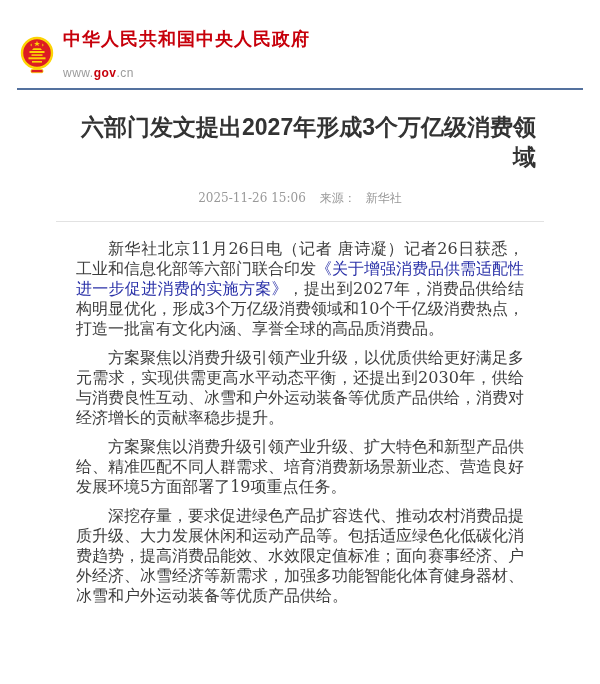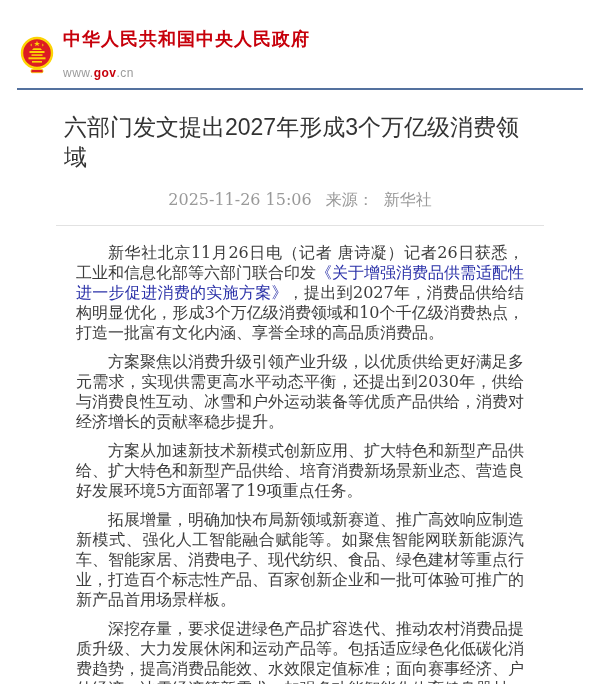--- a/index.html
+++ b/index.html
@@ -32,29 +32,29 @@
   }
   .site-url .gov { color:#c7000b; font-weight:bold; }
   .blue-rule {
     height:2px; background:#54719e;
     margin:0 17px;
   }
   
   .article { padding:0 64px; }
   .article-title {
     margin-top:23px;
-    text-align:left;
+    text-align:right;
     font-family:"Liberation Sans", sans-serif;
-    font-size:23px; font-weight:normal; color:#333333;
+    font-size:23px; font-weight:bold; color:#333333;
     line-height:1.3;
   }
   .article-meta {
     margin-top:17px;
     text-align:center;
-    font-size:16px; color:#999999;
+    font-size:12px; color:#999999;
     font-family:"DejaVu Serif", serif;
   }
   .article-meta .date { margin-right:14px; }
   .article-meta .src-label { margin-right:10px; }
   .meta-rule {
     border:none; border-top:1px solid #e2e2e2;
     margin:14px -8px 0 -8px;
   }
   .article-body { margin-top:17px; }
   .article-body p {
@@ -98,19 +98,18 @@
 
     <div class="article-meta">
       <span class="date">2025-11-26 15:06</span><span class="src-label">来源：</span><span>新华社</span>
     </div>
 
     <hr class="meta-rule">
 
     <div class="article-body">
         <p><span>新华社北京11月26日电（记者 唐诗凝）记者26日获悉，工业和信息化部等六部门联合印发</span><a class="doc-link" href="#">《关于增强消费品供需适配性进一步促进消费的实施方案》</a><span>，提出到2027年，消费品供给结构明显优化，形成3个万亿级消费领域和10个千亿级消费热点，打造一批富有文化内涵、享誉全球的高品质消费品。</span></p>
         <p><span>方案聚焦以消费升级引领产业升级，以优质供给更好满足多元需求，实现供需更高水平动态平衡，还提出到2030年，供给与消费良性互动、冰雪和户外运动装备等优质产品供给，消费对经济增长的贡献率稳步提升。</span></p>
-        <p><span>方案从加速新技术新模式创新应用、扩大特色和新型产品供给、扩大特色和新型产品供给、培育消费新场景新业态、营造良好发展环境5方面部署了19项重点任务。</span></p>
-        <p><span>拓展增量，明确加快布局新领域新赛道、推广高效响应制造新模式、强化人工智能融合赋能等。如聚焦智能网联新能源汽车、智能家居、消费电子、现代纺织、食品、绿色建材等重点行业，打造百个标志性产品、百家创新企业和一批可体验可推广的新产品首用场景样板。</span></p>
+        <p><span>方案聚焦以消费升级引领产业升级、扩大特色和新型产品供给、精准匹配不同人群需求、培育消费新场景新业态、营造良好发展环境5方面部署了19项重点任务。</span></p>
         <p><span>深挖存量，要求促进绿色产品扩容迭代、推动农村消费品提质升级、大力发展休闲和运动产品等。包括适应绿色化低碳化消费趋势，提高消费品能效、水效限定值标准；面向赛事经济、户外经济、冰雪经济等新需求，加强多功能智能化体育健身器材、冰雪和户外运动装备等优质产品供给。</span></p>
       </div>
   </div>
 
 </div>
 
 </body></html>

